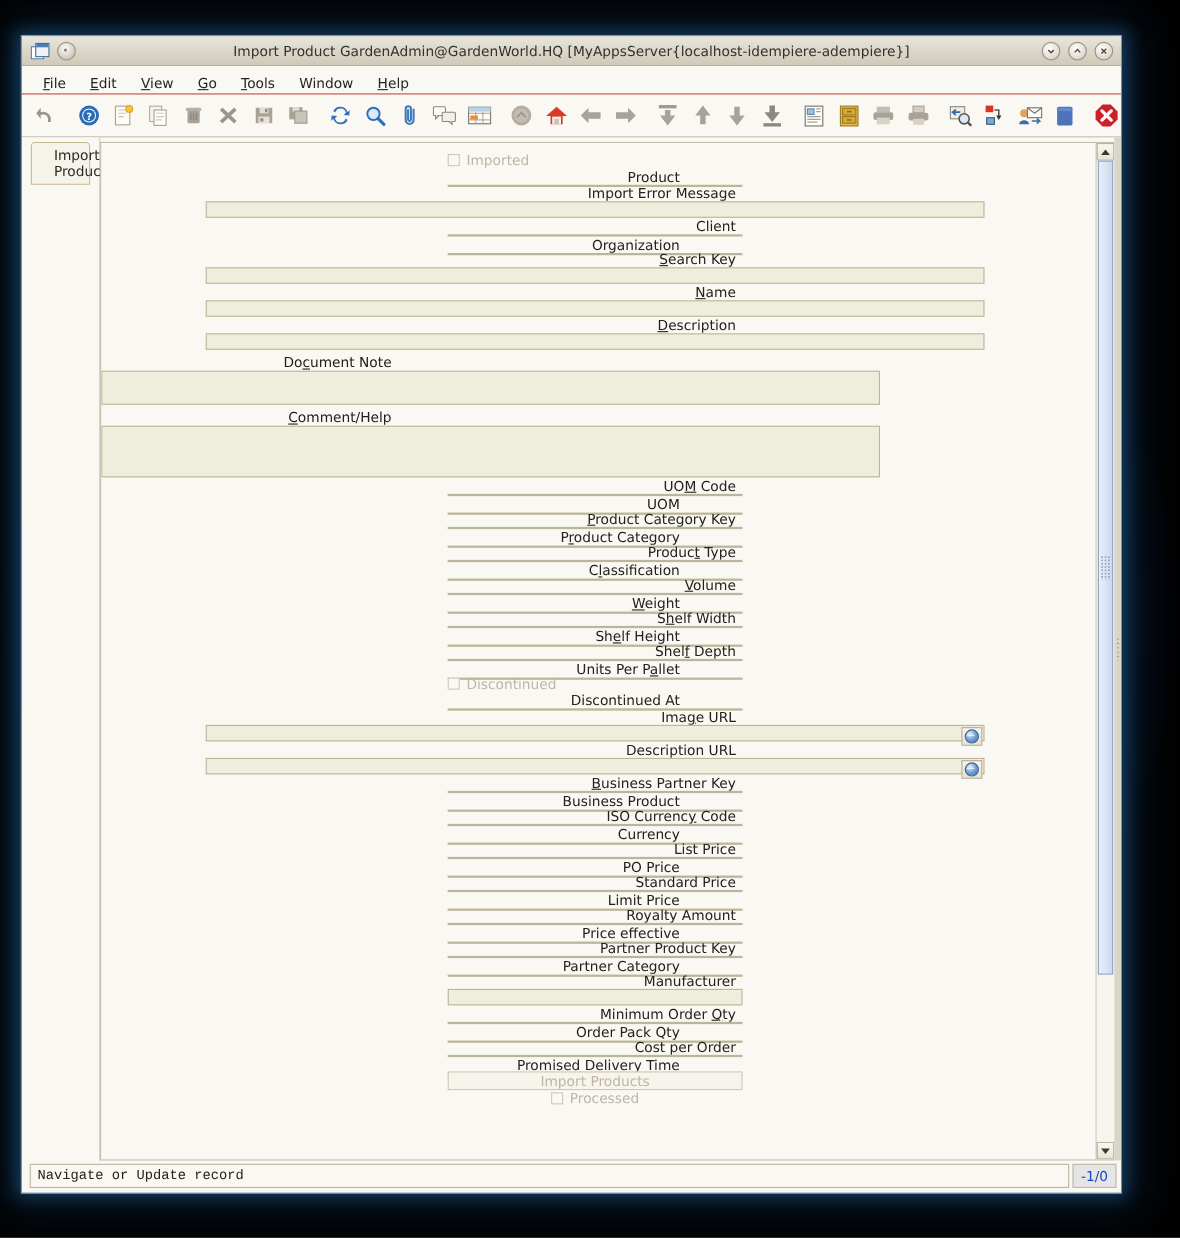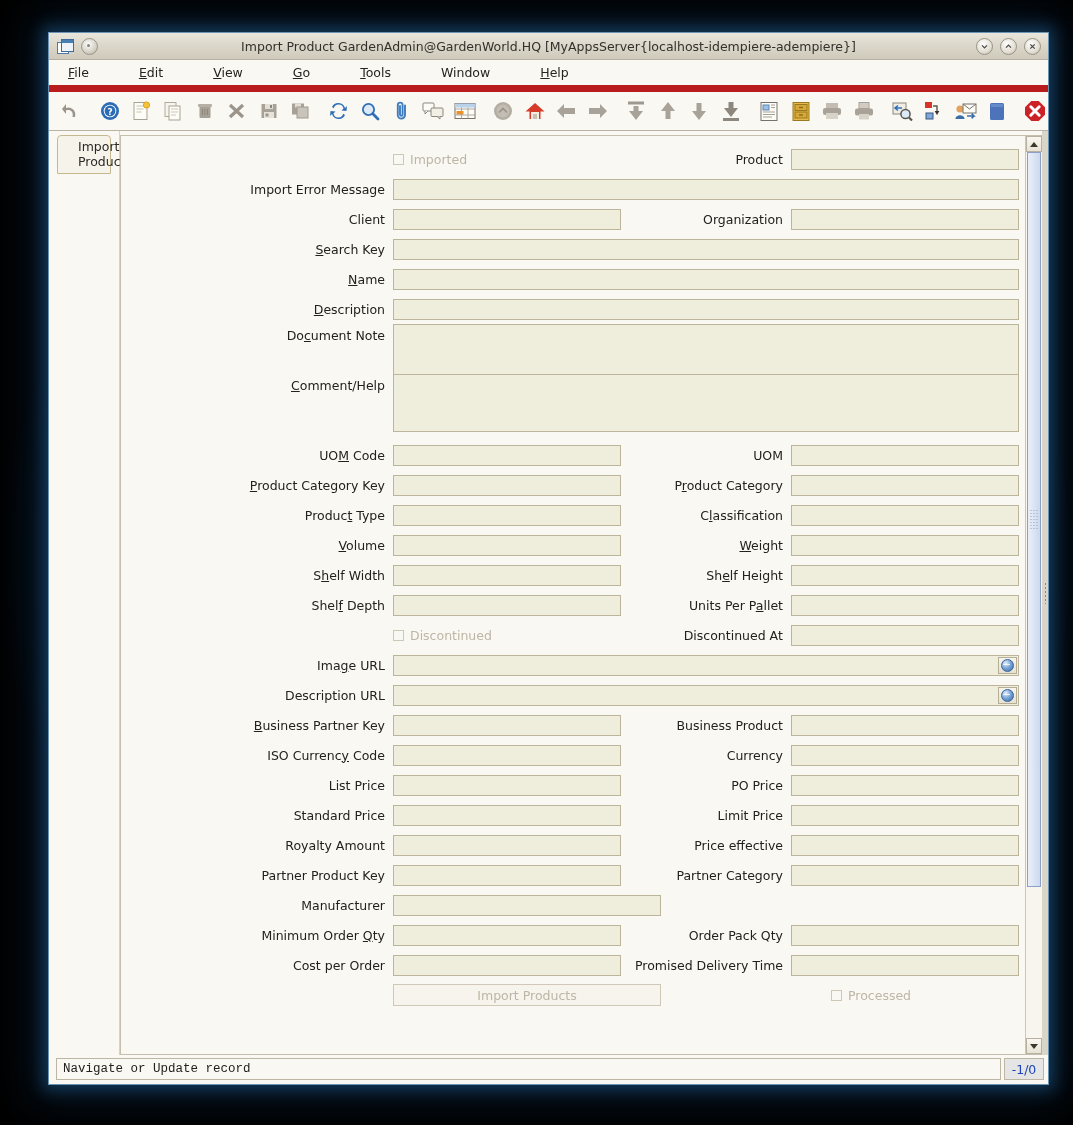--- a/index.html
+++ b/index.html
@@ -11,21 +11,21 @@
   }
   .desktop {
     position: relative;
     width: 1073px; height: 1125px;
     background:
       radial-gradient(ellipse 700px 620px at 536px 560px, #0d2c45 0%, #07192a 45%, #000 78%);
   }
   
   .window {
     position: absolute;
-    left: 48px; top: 32px;
+    left: 19px; top: 32px;
     width: 1001px; height: 1053px;
     background: #d9d5c8;
     border: 1px solid #6a93b4;
     box-shadow: 0 0 14px 5px rgba(30,90,140,.55), 0 0 40px 16px rgba(15,45,75,.5);
     box-sizing: border-box;
     display: flex; flex-direction: column;
   }
   .titlebar {
     height: 26px;
     background: linear-gradient(to bottom, #e9e6dc 0%, #dbd7ca 48%, #cfcabb 100%);
@@ -68,24 +68,23 @@
     background: radial-gradient(circle at 40% 32%, #fdfdfc, #e2ded2 62%, #bdb7a8);
     border: 1px solid #9a9384;
     display: flex; align-items: center; justify-content: center;
     font-size: 9px; color: #555046; line-height: 1;
     font-family: "DejaVu Sans", sans-serif;
   }
   .tbb svg { display:block; }
   
   .menubar {
     height: 25px; background: #faf8f2;
-    border-bottom: 7px solid #b91c1c;
-    display: flex; align-items: center; padding-left: 8px;
+    border-bottom: 1px solid #b91c1c;
+    display: flex; align-items: flex-end; padding-left: 8px;
     flex: none;
-    gap: 28px;
   }
   .menu-item {
     font-size: 12.5px; color: #262421;
     padding: 2px 11px; cursor: default;
   }
   .menu-item u { text-decoration: underline; }
   
   .toolbar {
     height: 38px; background: #faf8f2;
     border-bottom: 1px solid #b9b3a4;
@@ -129,21 +128,21 @@
     overflow: hidden;
   }
   .formscroll-row { display:flex; flex:1 1 auto; min-height:0; }
   .form {
     flex: 1 1 auto; min-width:0;
     padding: 8px 6px 0 0;
     overflow: hidden;
     position: relative;
   }
   
-  .row { display: flex; align-items: center; height: 30px; }
+  .row { display: flex; align-items: center; height: 30px; flex-direction: column; }
   .row.tall { height: auto; align-items: flex-start; }
   .lbl {
     width: 272px; flex: none; text-align: right;
     padding-right: 8px; box-sizing: border-box;
     font-size: 12.5px; color: #23211d;
     white-space: nowrap;
   }
   .lbl u { text-decoration: underline; }
   .fld {
     background: #efeedd;

